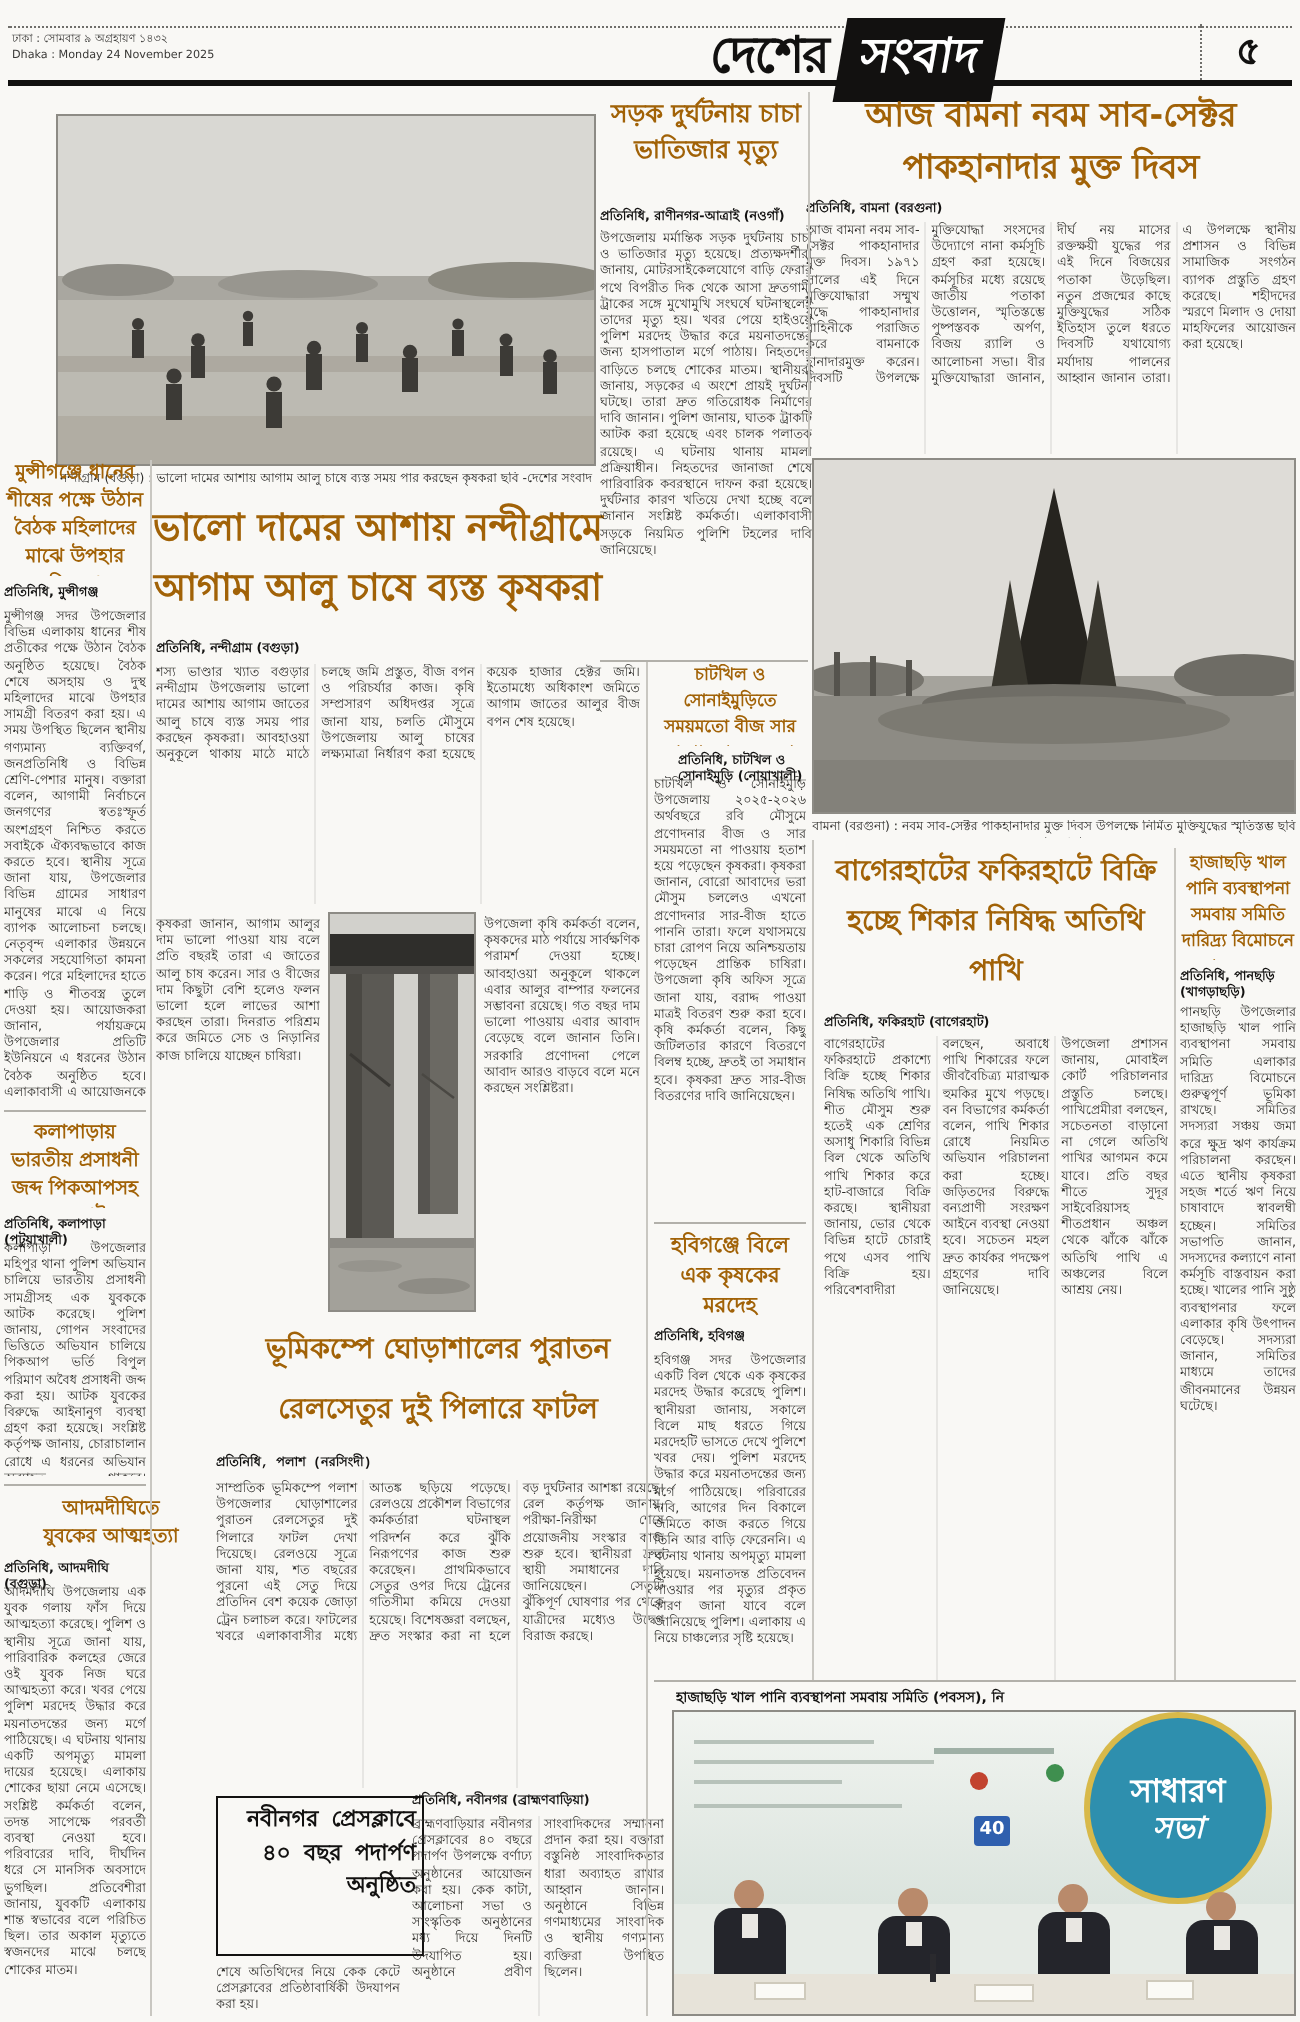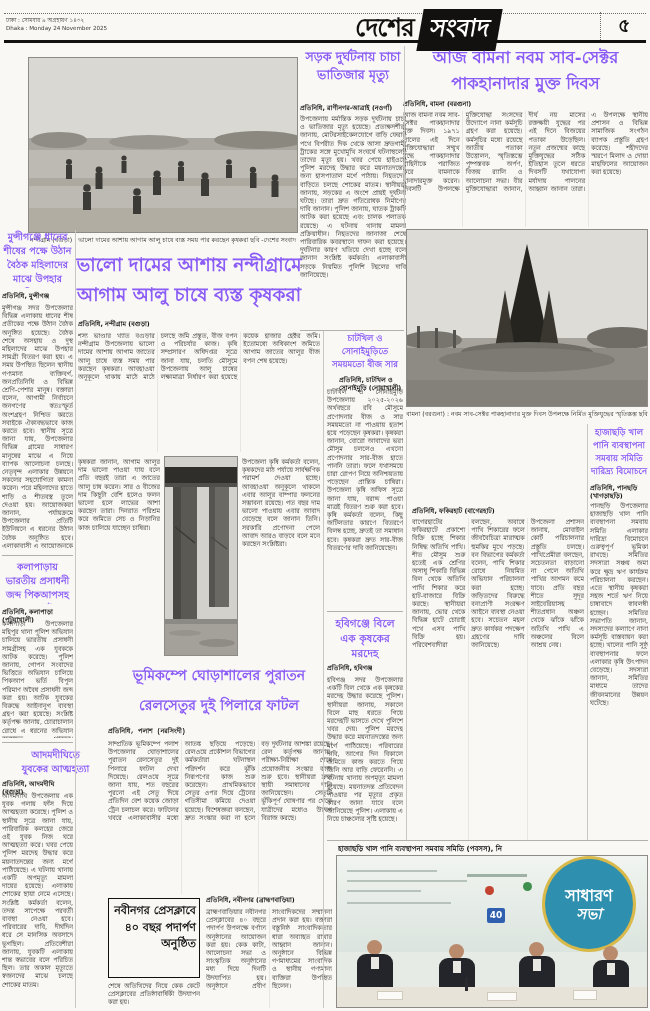--- a/index.html
+++ b/index.html
@@ -1,20 +1,20 @@
 <!DOCTYPE html>
 <html><head>
 <meta charset="utf-8">
 <style>
   * { margin:0; padding:0; box-sizing:border-box; }
   html,body { background:#ffffff; }
   body { font-family:"DejaVu Sans","Liberation Sans",sans-serif; }
   #page { position:relative; width:650px; height:1011px; margin:0 auto; background:#f9f8f5; overflow:hidden; color:#1c1b19; }
   .abs { position:absolute; }
-  .hl { font-weight:bold; color:#8b5cf6; text-align:center; overflow:hidden; }
+  .hl { font-weight:bold; color:#a16207; text-align:center; overflow:hidden; }
   .hl-xl { font-size:18.5px; line-height:30px; }
   .hl-gh { font-size:14px; line-height:30px; }
   .hl-bam { font-size:16.5px; line-height:26px; }
   .hl-bag { font-size:14px; line-height:25px; }
   .hl-sorok { font-size:12.5px; line-height:18px; }
   .hl-left { font-size:9.5px; line-height:14px; }
   .hl-xs { font-size:8.5px; line-height:13px; }
   .by { font-weight:bold; font-size:6.4px; line-height:8px; color:#121110; }
   .t { font-size:6.4px; line-height:8.2px; text-align:justify; color:#2e2d2a; overflow:hidden; }
   .cols-2 { columns:2; column-gap:6px; column-rule:1px solid rgba(0,0,0,0.07); }
@@ -135,21 +135,21 @@
       <rect x="0" y="162" width="72" height="5" fill="#8c8a84"></rect>
       <ellipse cx="20" cy="176" rx="16" ry="3" fill="#96948d"></ellipse>
       <ellipse cx="52" cy="186" rx="18" ry="4" fill="#8e8c85"></ellipse>
     </svg>
   </div>
 
   <div class="abs hl hl-gh" style="left:106px;top:660px;width:226px;height:62px;">ভূমিকম্পে ঘোড়াশালের পুরাতন রেলসেতুর দুই পিলারে ফাটল</div>
   <div class="abs by" style="left:108px;top:728px;width:110px;height:9px;font-family:Liberation Mono, monospace;">প্রতিনিধি, পলাশ (নরসিংদী)</div>
   <div class="abs t cols-3" style="left:108px;top:740px;width:224px;height:154px;">সাম্প্রতিক ভূমিকম্পে পলাশ উপজেলার ঘোড়াশালের পুরাতন রেলসেতুর দুই পিলারে ফাটল দেখা দিয়েছে। রেলওয়ে সূত্রে জানা যায়, শত বছরের পুরনো এই সেতু দিয়ে প্রতিদিন বেশ কয়েক জোড়া ট্রেন চলাচল করে। ফাটলের খবরে এলাকাবাসীর মধ্যে আতঙ্ক ছড়িয়ে পড়েছে। রেলওয়ে প্রকৌশল বিভাগের কর্মকর্তারা ঘটনাস্থল পরিদর্শন করে ঝুঁকি নিরূপণের কাজ শুরু করেছেন। প্রাথমিকভাবে সেতুর ওপর দিয়ে ট্রেনের গতিসীমা কমিয়ে দেওয়া হয়েছে। বিশেষজ্ঞরা বলছেন, দ্রুত সংস্কার করা না হলে বড় দুর্ঘটনার আশঙ্কা রয়েছে। রেল কর্তৃপক্ষ জানায়, পরীক্ষা-নিরীক্ষা শেষে প্রয়োজনীয় সংস্কার কাজ শুরু হবে। স্থানীয়রা দ্রুত স্থায়ী সমাধানের দাবি জানিয়েছেন। সেতুটি ঝুঁকিপূর্ণ ঘোষণার পর থেকে যাত্রীদের মধ্যেও উদ্বেগ বিরাজ করছে।</div>
 
-  <div class="abs" id="nab-box" style="left:108px;top:898px;width:92px;height:80px;">নবীনগর প্রেসক্লাবে ৪০ বছর পদার্পণ অনুষ্ঠিত</div>
+  <div class="abs" id="nab-box" style="left:108px;top:898px;width:104px;height:80px;font-family:Liberation Mono, monospace;">নবীনগর প্রেসক্লাবে ৪০ বছর পদার্পণ অনুষ্ঠিত</div>
   <div class="abs t" style="left:108px;top:982px;width:92px;height:26px;">শেষে অতিথিদের নিয়ে কেক কেটে প্রেসক্লাবের প্রতিষ্ঠাবার্ষিকী উদযাপন করা হয়।</div>
   <div class="abs by" style="left:206px;top:896px;width:126px;height:9px;">প্রতিনিধি, নবীনগর (ব্রাহ্মণবাড়িয়া)</div>
   <div class="abs t cols-2" style="left:206px;top:908px;width:126px;height:100px;">ব্রাহ্মণবাড়িয়ার নবীনগর প্রেসক্লাবের ৪০ বছরে পদার্পণ উপলক্ষে বর্ণাঢ্য অনুষ্ঠানের আয়োজন করা হয়। কেক কাটা, আলোচনা সভা ও সাংস্কৃতিক অনুষ্ঠানের মধ্য দিয়ে দিনটি উদযাপিত হয়। অনুষ্ঠানে প্রবীণ সাংবাদিকদের সম্মাননা প্রদান করা হয়। বক্তারা বস্তুনিষ্ঠ সাংবাদিকতার ধারা অব্যাহত রাখার আহ্বান জানান। অনুষ্ঠানে বিভিন্ন গণমাধ্যমের সাংবাদিক ও স্থানীয় গণ্যমান্য ব্যক্তিরা উপস্থিত ছিলেন।</div>
 
   <div class="abs hl hl-sorok" style="left:300px;top:48px;width:106px;height:54px;">সড়ক দুর্ঘটনায় চাচা ভাতিজার মৃত্যু</div>
   <div class="abs by" style="left:300px;top:104px;width:106px;height:9px;">প্রতিনিধি, রাণীনগর-আত্রাই (নওগাঁ)</div>
   <div class="abs t" style="left:300px;top:115px;width:106px;height:212px;">উপজেলায় মর্মান্তিক সড়ক দুর্ঘটনায় চাচা ও ভাতিজার মৃত্যু হয়েছে। প্রত্যক্ষদর্শীরা জানায়, মোটরসাইকেলযোগে বাড়ি ফেরার পথে বিপরীত দিক থেকে আসা দ্রুতগামী ট্রাকের সঙ্গে মুখোমুখি সংঘর্ষে ঘটনাস্থলেই তাদের মৃত্যু হয়। খবর পেয়ে হাইওয়ে পুলিশ মরদেহ উদ্ধার করে ময়নাতদন্তের জন্য হাসপাতাল মর্গে পাঠায়। নিহতদের বাড়িতে চলছে শোকের মাতম। স্থানীয়রা জানায়, সড়কের এ অংশে প্রায়ই দুর্ঘটনা ঘটছে। তারা দ্রুত গতিরোধক নির্মাণের দাবি জানান। পুলিশ জানায়, ঘাতক ট্রাকটি আটক করা হয়েছে এবং চালক পলাতক রয়েছে। এ ঘটনায় থানায় মামলা প্রক্রিয়াধীন। নিহতদের জানাজা শেষে পারিবারিক কবরস্থানে দাফন করা হয়েছে। দুর্ঘটনার কারণ খতিয়ে দেখা হচ্ছে বলে জানান সংশ্লিষ্ট কর্মকর্তা। এলাকাবাসী সড়কে নিয়মিত পুলিশি টহলের দাবি জানিয়েছে।</div>
 
   <div class="abs hl hl-bam" style="left:403px;top:45px;width:245px;height:52px;">আজ বামনা নবম সাব-সেক্টর পাকহানাদার মুক্ত দিবস</div>
   <div class="abs by" style="left:403px;top:100px;width:90px;height:9px;">প্রতিনিধি, বামনা (বরগুনা)</div>
@@ -178,20 +178,21 @@
   <div class="abs hl hl-xs" style="left:327px;top:332px;width:76px;height:41px;">চাটখিল ও সোনাইমুড়িতে সময়মতো বীজ সার না পাওয়ায় কৃষকরা হতাশ</div>
   <div class="abs by" style="left:327px;top:376px;width:76px;height:9px;margin-left:12px;">প্রতিনিধি, চাটখিল ও সোনাইমুড়ি (নোয়াখালী)</div>
   <div class="abs t" style="left:327px;top:388px;width:76px;height:220px;">চাটখিল ও সোনাইমুড়ি উপজেলায় ২০২৫-২০২৬ অর্থবছরে রবি মৌসুমে প্রণোদনার বীজ ও সার সময়মতো না পাওয়ায় হতাশ হয়ে পড়েছেন কৃষকরা। কৃষকরা জানান, বোরো আবাদের ভরা মৌসুম চললেও এখনো প্রণোদনার সার-বীজ হাতে পাননি তারা। ফলে যথাসময়ে চারা রোপণ নিয়ে অনিশ্চয়তায় পড়েছেন প্রান্তিক চাষিরা। উপজেলা কৃষি অফিস সূত্রে জানা যায়, বরাদ্দ পাওয়া মাত্রই বিতরণ শুরু করা হবে। কৃষি কর্মকর্তা বলেন, কিছু জটিলতার কারণে বিতরণে বিলম্ব হচ্ছে, দ্রুতই তা সমাধান হবে। কৃষকরা দ্রুত সার-বীজ বিতরণের দাবি জানিয়েছেন।</div>
 
   <div class="abs rule-h" style="left:327px;top:611px;width:76px;"></div>
 
   <div class="abs hl" style="left:327px;top:616px;width:76px;height:45px;font-size:10.5px;line-height:15px;">হবিগঞ্জে বিলে এক কৃষকের মরদেহ</div>
   <div class="abs by" style="left:327px;top:664px;width:76px;height:9px;">প্রতিনিধি, হবিগঞ্জ</div>
   <div class="abs t" style="left:327px;top:676px;width:76px;height:166px;">হবিগঞ্জ সদর উপজেলার একটি বিল থেকে এক কৃষকের মরদেহ উদ্ধার করেছে পুলিশ। স্থানীয়রা জানায়, সকালে বিলে মাছ ধরতে গিয়ে মরদেহটি ভাসতে দেখে পুলিশে খবর দেয়। পুলিশ মরদেহ উদ্ধার করে ময়নাতদন্তের জন্য মর্গে পাঠিয়েছে। পরিবারের দাবি, আগের দিন বিকালে জমিতে কাজ করতে গিয়ে তিনি আর বাড়ি ফেরেননি। এ ঘটনায় থানায় অপমৃত্যু মামলা হয়েছে। ময়নাতদন্ত প্রতিবেদন পাওয়ার পর মৃত্যুর প্রকৃত কারণ জানা যাবে বলে জানিয়েছে পুলিশ। এলাকায় এ নিয়ে চাঞ্চল্যের সৃষ্টি হয়েছে।</div>
 
+  <div class="abs hl hl-bag" style="left:412px;top:424px;width:172px;height:80px;">বাগেরহাটের ফকিরহাটে বিক্রি হচ্ছে শিকার নিষিদ্ধ অতিথি পাখি</div>
   <div class="abs by" style="left:412px;top:507px;width:100px;height:9px;">প্রতিনিধি, ফকিরহাট (বাগেরহাট)</div>
   <div class="abs t cols-3" style="left:412px;top:518px;width:172px;height:322px;">বাগেরহাটের ফকিরহাটে প্রকাশ্যে বিক্রি হচ্ছে শিকার নিষিদ্ধ অতিথি পাখি। শীত মৌসুম শুরু হতেই এক শ্রেণির অসাধু শিকারি বিভিন্ন বিল থেকে অতিথি পাখি শিকার করে হাট-বাজারে বিক্রি করছে। স্থানীয়রা জানায়, ভোর থেকে বিভিন্ন হাটে চোরাই পথে এসব পাখি বিক্রি হয়। পরিবেশবাদীরা বলছেন, অবাধে পাখি শিকারের ফলে জীববৈচিত্র্য মারাত্মক হুমকির মুখে পড়ছে। বন বিভাগের কর্মকর্তা বলেন, পাখি শিকার রোধে নিয়মিত অভিযান পরিচালনা করা হচ্ছে। জড়িতদের বিরুদ্ধে বন্যপ্রাণী সংরক্ষণ আইনে ব্যবস্থা নেওয়া হবে। সচেতন মহল দ্রুত কার্যকর পদক্ষেপ গ্রহণের দাবি জানিয়েছে। উপজেলা প্রশাসন জানায়, মোবাইল কোর্ট পরিচালনার প্রস্তুতি চলছে। পাখিপ্রেমীরা বলছেন, সচেতনতা বাড়ানো না গেলে অতিথি পাখির আগমন কমে যাবে। প্রতি বছর শীতে সুদূর সাইবেরিয়াসহ শীতপ্রধান অঞ্চল থেকে ঝাঁকে ঝাঁকে অতিথি পাখি এ অঞ্চলের বিলে আশ্রয় নেয়।</div>
 
   <div class="abs hl hl-xs" style="left:590px;top:426px;width:58px;height:54px;">হাজাছড়ি খাল পানি ব্যবস্থাপনা সমবায় সমিতি দারিদ্র্য বিমোচনে কাজ করছে</div>
   <div class="abs by" style="left:590px;top:484px;width:58px;height:15px;">প্রতিনিধি, পানছড়ি (খাগড়াছড়ি)</div>
   <div class="abs t" style="left:590px;top:502px;width:58px;height:338px;">পানছড়ি উপজেলার হাজাছড়ি খাল পানি ব্যবস্থাপনা সমবায় সমিতি এলাকার দারিদ্র্য বিমোচনে গুরুত্বপূর্ণ ভূমিকা রাখছে। সমিতির সদস্যরা সঞ্চয় জমা করে ক্ষুদ্র ঋণ কার্যক্রম পরিচালনা করছেন। এতে স্থানীয় কৃষকরা সহজ শর্তে ঋণ নিয়ে চাষাবাদে স্বাবলম্বী হচ্ছেন। সমিতির সভাপতি জানান, সদস্যদের কল্যাণে নানা কর্মসূচি বাস্তবায়ন করা হচ্ছে। খালের পানি সুষ্ঠু ব্যবস্থাপনার ফলে এলাকার কৃষি উৎপাদন বেড়েছে। সদস্যরা জানান, সমিতির মাধ্যমে তাদের জীবনমানের উন্নয়ন ঘটেছে।</div>
 
   <div class="abs" style="left:338px;top:843px;width:310px;height:9px;font-weight:bold;font-size:7px;color:#121110;overflow:hidden;">হাজাছড়ি খাল পানি ব্যবস্থাপনা সমবায় সমিতি (পবসস), নি</div>
   <div class="abs photo" style="left:336px;top:855px;width:312px;height:153px;background:#e6ebe6;">
     <div class="abs" style="left:0;top:0;width:310px;height:96px;background:linear-gradient(#f1f4f0,#dbe4de);">

